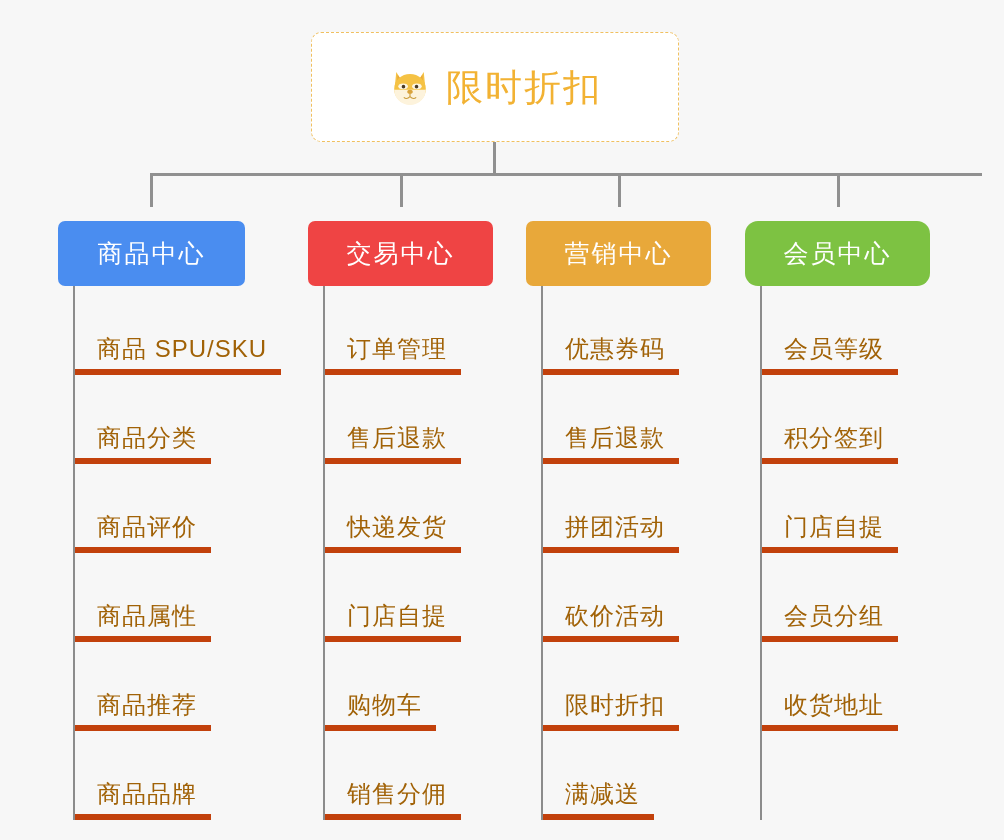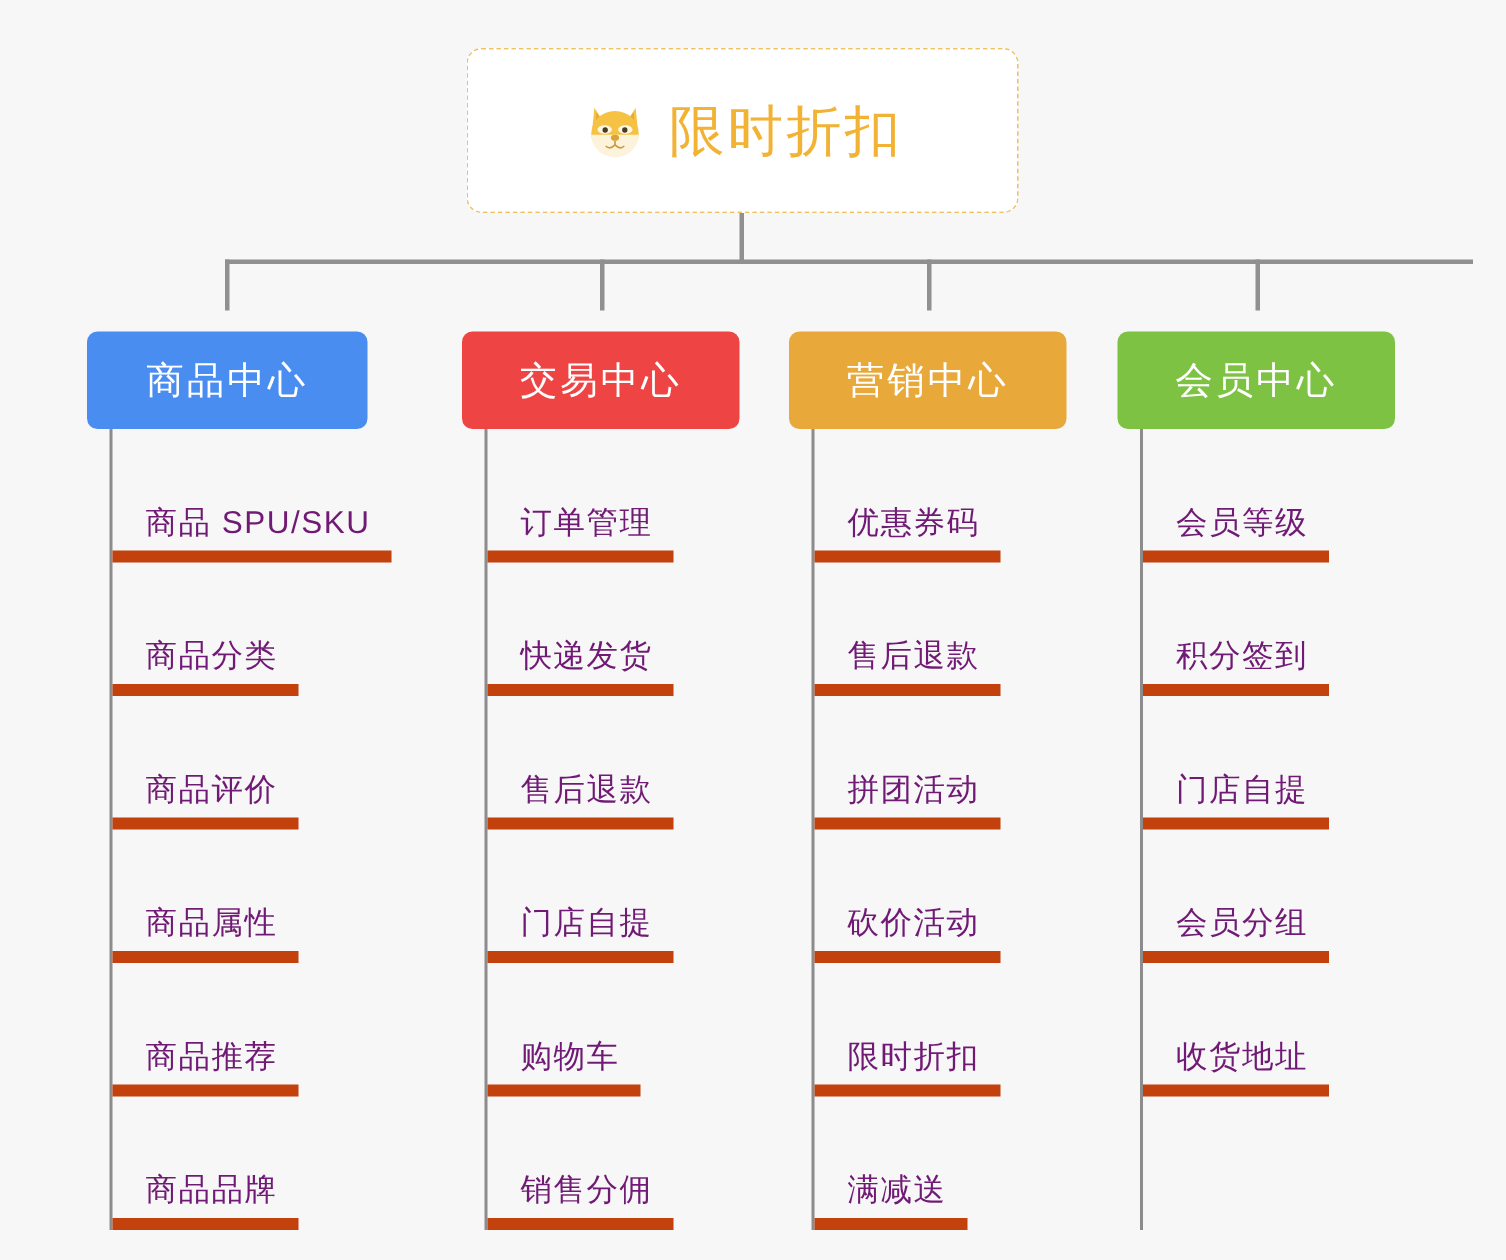--- a/index.html
+++ b/index.html
@@ -104,26 +104,26 @@
   }
   .leaf-item {
     position: relative;
     height: 89px;
     display: flex;
     align-items: flex-end;
     padding-left: 17px;
   }
   .leaf-label {
     display: inline-block;
-    font-size: 21px;
-    color: #701a75;
+    font-size: 24px;
+    color: #a16207;
     letter-spacing: 1px;
     white-space: nowrap;
     padding: 0 14px 6px 22px;
-    border-bottom: 8px solid #c2410c;
+    border-bottom: 6px solid #c2410c;
     line-height: 1.15;
   }
 </style>
 </head>
 <body>
 
 <div id="mindmap">
 
   <div class="root-node">
     <span class="root-emoji">
@@ -180,24 +180,24 @@
         </div>
       </div>
       <div class="branch" style="left: 308px; width: 185px;">
         <div class="branch-header" style="background: #ef4444;">交易中心</div>
         <div class="leaf-list">
           <div class="leaf-spine" style="height: 534px; background: rgb(140, 140, 140);"></div>
           <div class="leaf-item">
             <span class="leaf-label">订单管理</span>
           </div>
           <div class="leaf-item">
+            <span class="leaf-label">售后退款</span>
+          </div>
+          <div class="leaf-item">
             <span class="leaf-label">快递发货</span>
-          </div>
-          <div class="leaf-item">
-            <span class="leaf-label">售后退款</span>
           </div>
           <div class="leaf-item">
             <span class="leaf-label">门店自提</span>
           </div>
           <div class="leaf-item">
             <span class="leaf-label">购物车</span>
           </div>
           <div class="leaf-item">
             <span class="leaf-label">销售分佣</span>
           </div>
@@ -221,21 +221,21 @@
           </div>
           <div class="leaf-item">
             <span class="leaf-label">限时折扣</span>
           </div>
           <div class="leaf-item">
             <span class="leaf-label">满减送</span>
           </div>
         </div>
       </div>
       <div class="branch" style="left: 745px; width: 185px;">
-        <div class="branch-header" style="background: rgb(125, 194, 66);">会员中心</div>
+        <div class="branch-header" style="background: rgb(125, 194, 66); border-radius: 13px;">会员中心</div>
         <div class="leaf-list">
           <div class="leaf-spine" style="height: 534px; background: rgb(140, 140, 140);"></div>
           <div class="leaf-item">
             <span class="leaf-label">会员等级</span>
           </div>
           <div class="leaf-item">
             <span class="leaf-label">积分签到</span>
           </div>
           <div class="leaf-item">
             <span class="leaf-label">门店自提</span>

